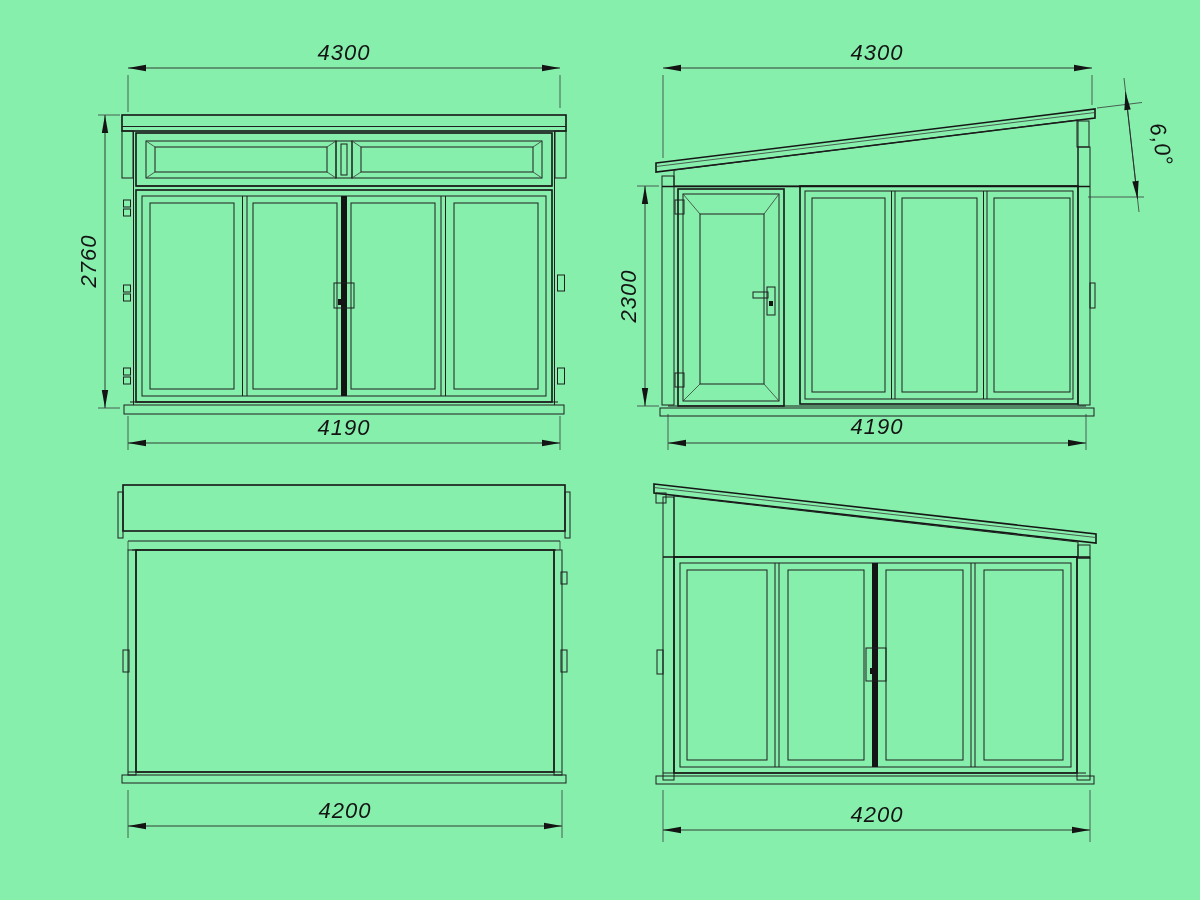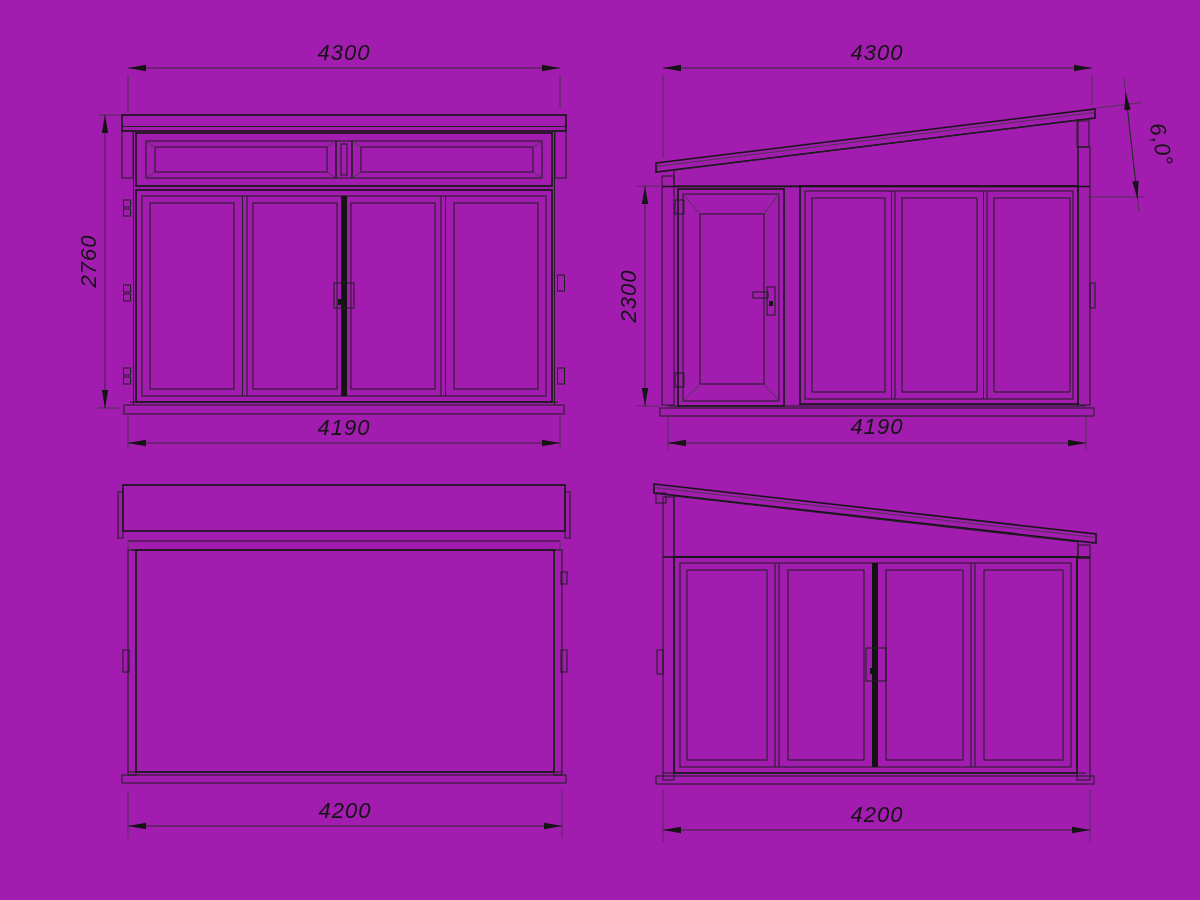--- a/index.html
+++ b/index.html
@@ -1,16 +1,16 @@
 <!DOCTYPE html>
 <html><head>
 <meta charset="utf-8">
 <style>
   html,body{margin:0;padding:0;background:#ffffff;}
-  .canvas{position:relative;width:1200px;height:900px;background:#a21caf;overflow:hidden;}
+  .canvas{position:relative;width:1200px;height:900px;background:#86efac;overflow:hidden;}
   svg{display:block;}
   .ln  {stroke:#1f1f1f;stroke-width:1;fill:none;}
   .ln2 {stroke:#161616;stroke-width:1.6;fill:none;}
   .thin{stroke:#3a3a3a;stroke-width:0.8;fill:none;}
   .dim {stroke:#2a2a2a;stroke-width:0.9;fill:none;}
   .dark{fill:#141414;stroke:none;}
   text.dimtxt{
     font-family:"Liberation Sans",sans-serif;
     font-style:italic;
     font-size:22px;

